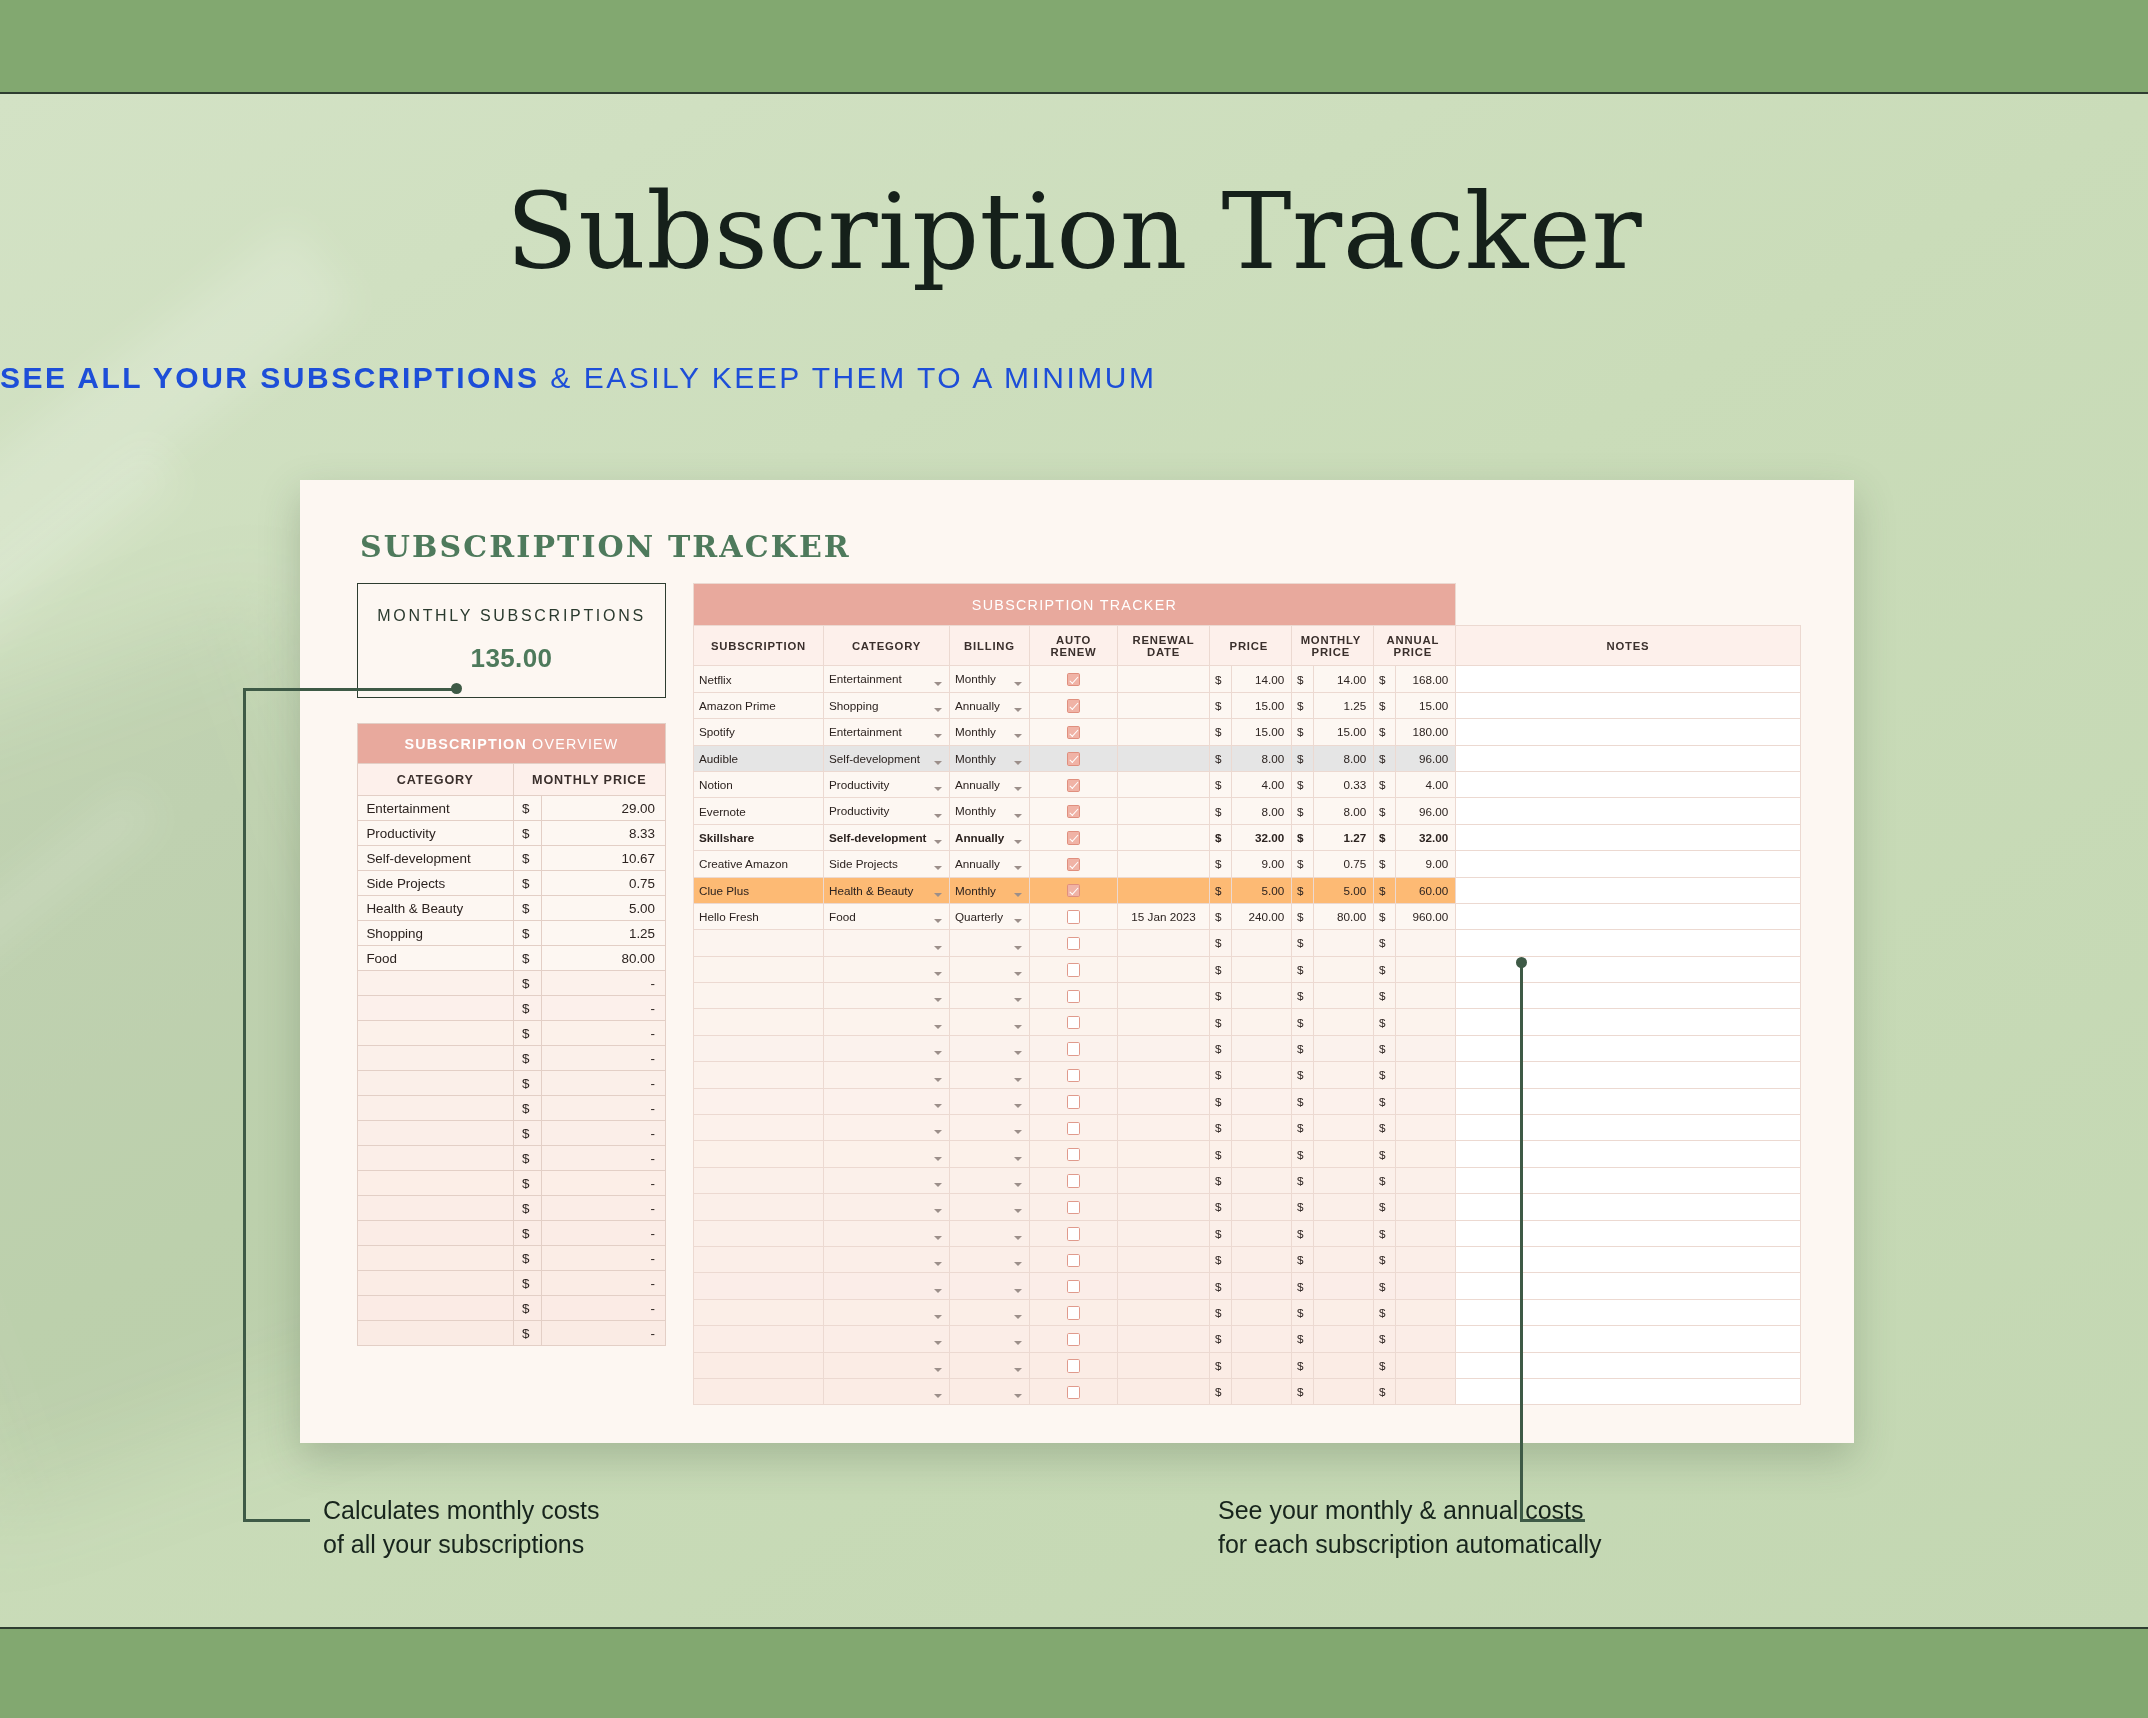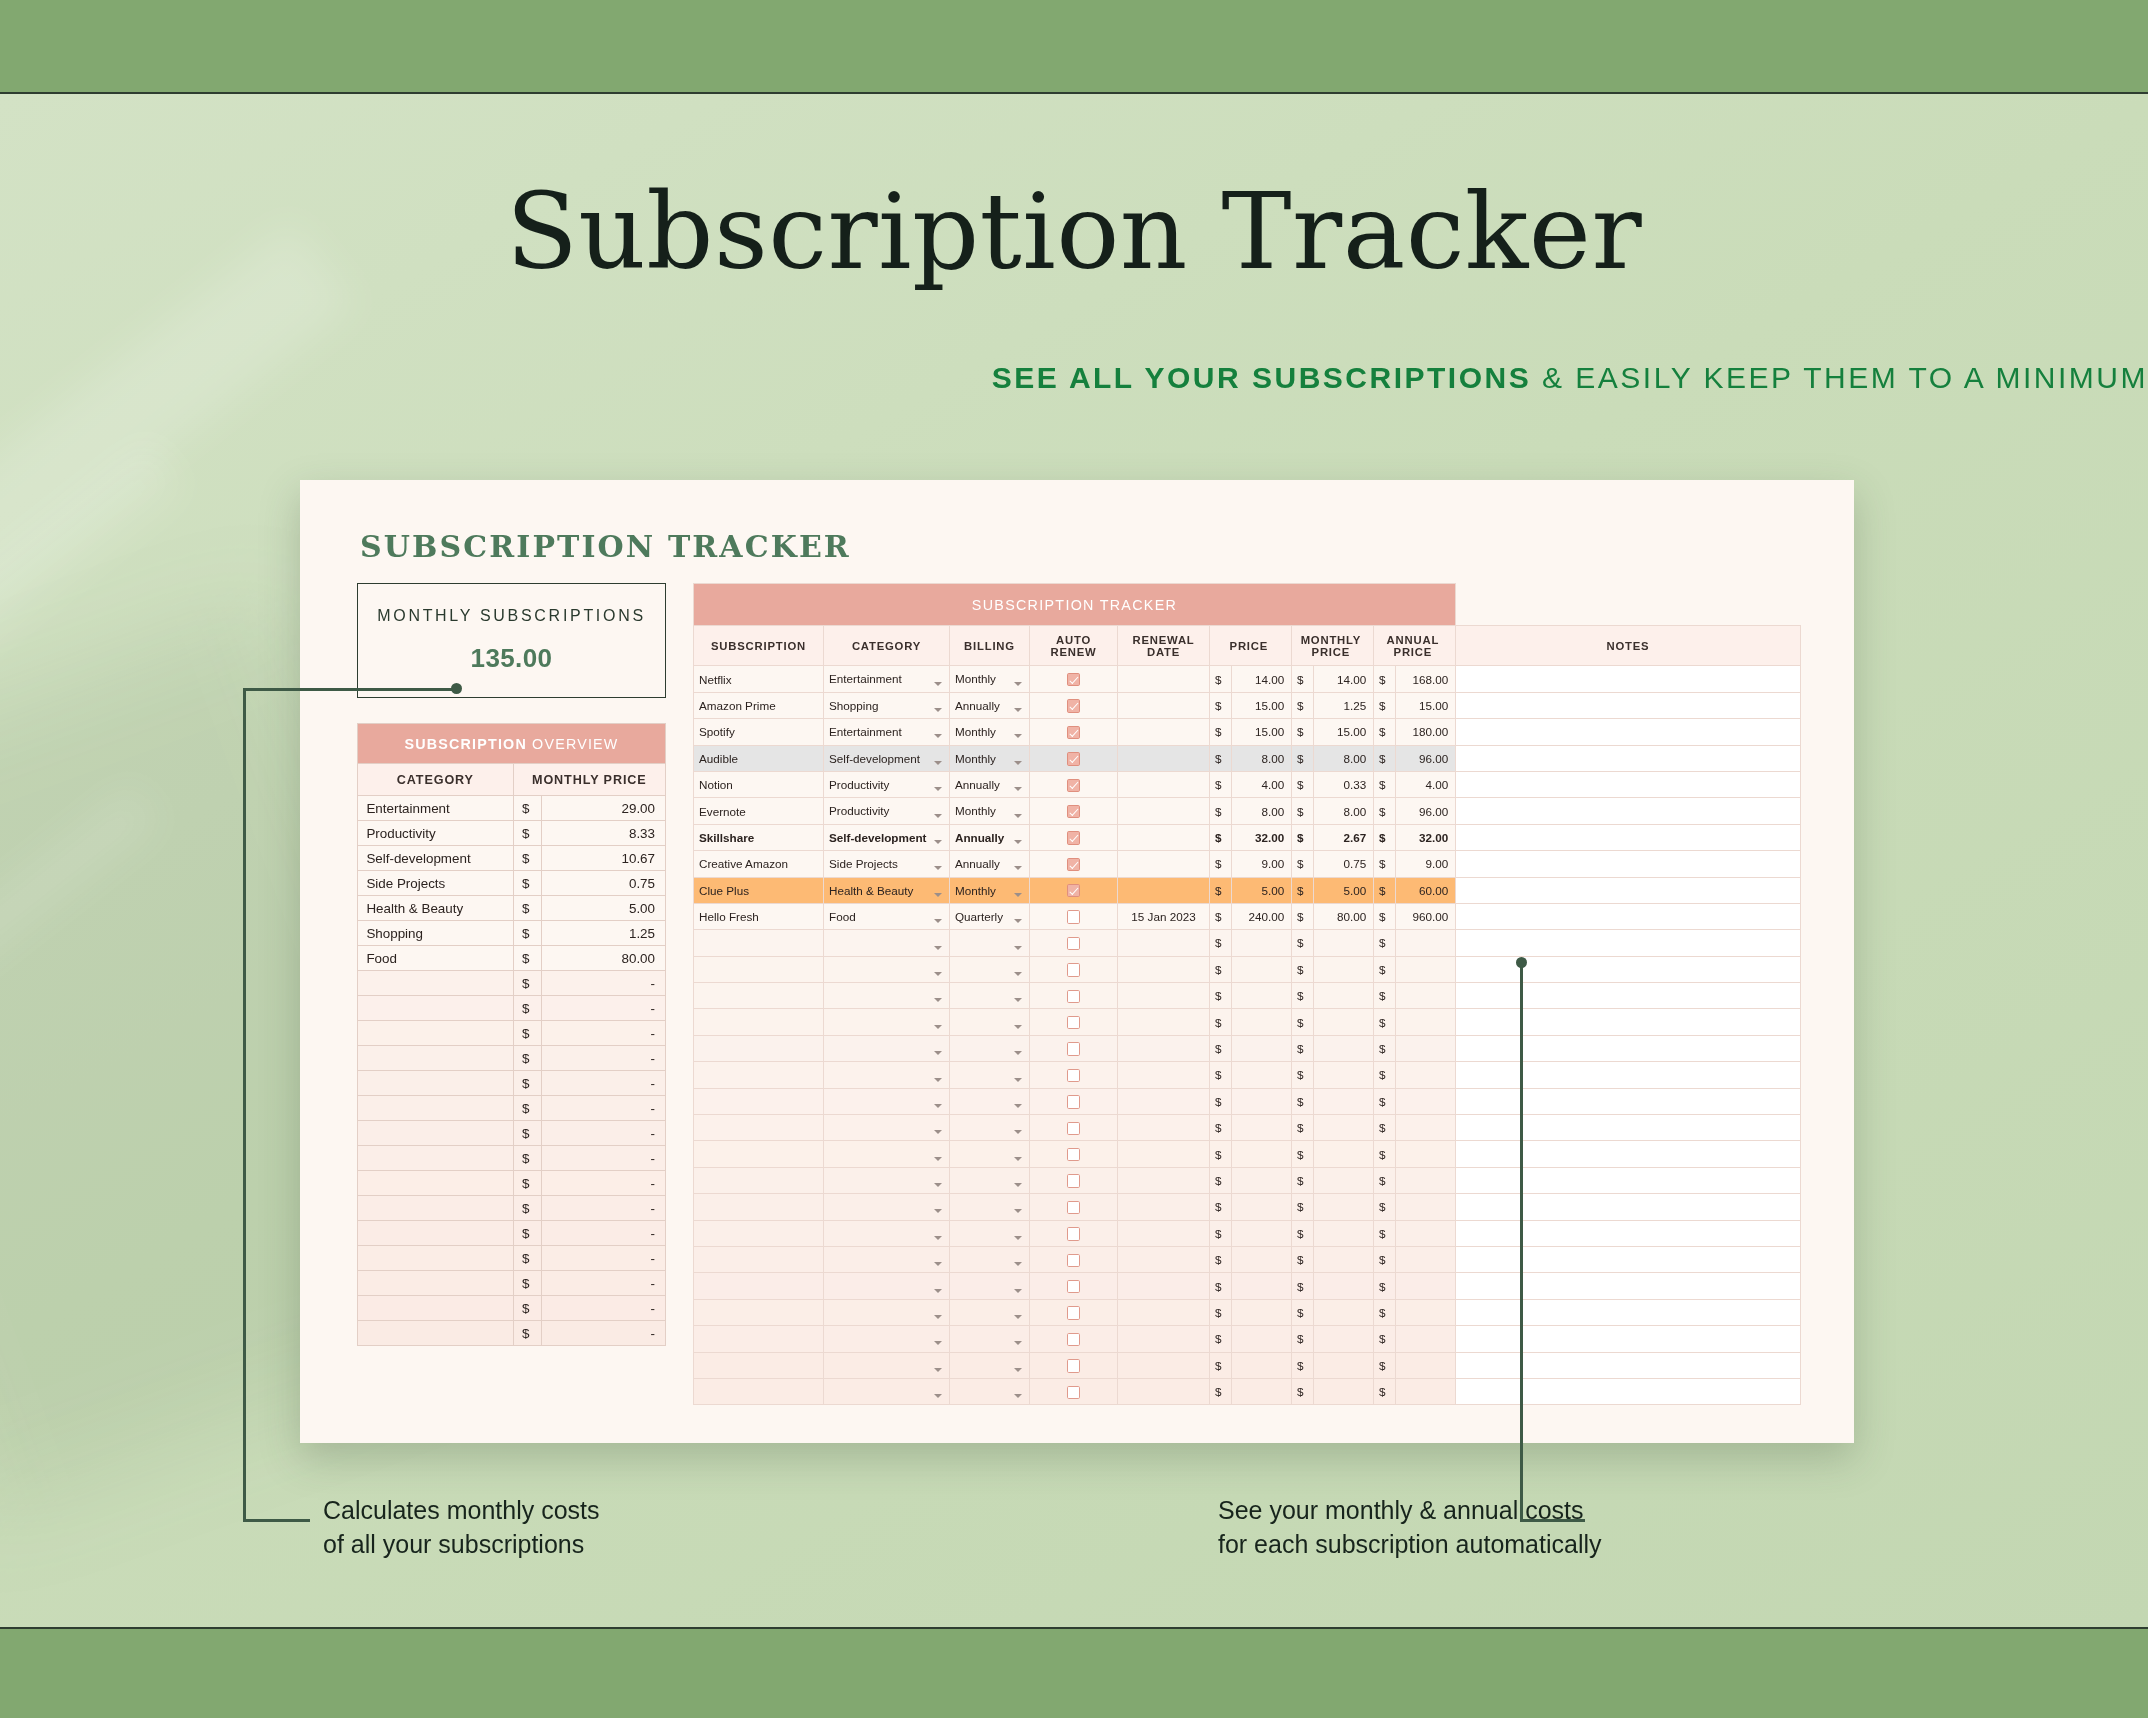--- a/index.html
+++ b/index.html
@@ -43,22 +43,22 @@
   
   .headline {
     position: absolute; left: 0; top: 180px; width: 2148px;
     text-align: center;
     font-family: "DejaVu Serif", "Liberation Serif", serif;
     font-size: 105px; line-height: 1; color: #15201a;
     letter-spacing: 0.4px;
   }
   .subhead {
     position: absolute; left: 0; top: 361px; width: 2148px;
-    text-align: right; font-size: 30px; letter-spacing: 2.5px;
-    color: #15803d;
+    text-align: left; font-size: 30px; letter-spacing: 2.5px;
+    color: #1d4ed8;
   }
   .subhead b { font-weight: bold; }
 
   
   .sheet {
     position: absolute; left: 300px; top: 480px; width: 1554px; height: 963px;
     background: #fdf7f2;
     box-shadow: 0 15px 37px rgba(60,80,55,0.25);
     overflow: hidden;
   }
@@ -406,21 +406,21 @@
         </tr>
         <tr class="tr-row" style="background: rgb(253, 247, 242); font-weight: bold;">
           <td class="c-sub">Skillshare</td>
           <td class="c-cat"><span class="caret"></span><span class="cell-text">Self-development</span></td>
           <td class="c-bil"><span class="caret"></span><span class="cell-text">Annually</span></td>
           <td class="c-auto"><span class="chk on"></span></td>
           <td class="c-ren"></td>
           <td class="c-cur">$</td>
           <td class="c-num">32.00</td>
           <td class="c-cur">$</td>
-          <td class="c-num">2.67</td>
+          <td class="c-num">1.27</td>
           <td class="c-cur">$</td>
           <td class="c-num">32.00</td>
           <td class="c-notes" style="background: rgb(255, 255, 255);"></td>
         </tr>
         <tr class="tr-row" style="background: rgb(253, 247, 242);">
           <td class="c-sub">Creative Amazon</td>
           <td class="c-cat"><span class="caret"></span><span class="cell-text">Side Projects</span></td>
           <td class="c-bil"><span class="caret"></span><span class="cell-text">Annually</span></td>
           <td class="c-auto"><span class="chk on"></span></td>
           <td class="c-ren"></td>

